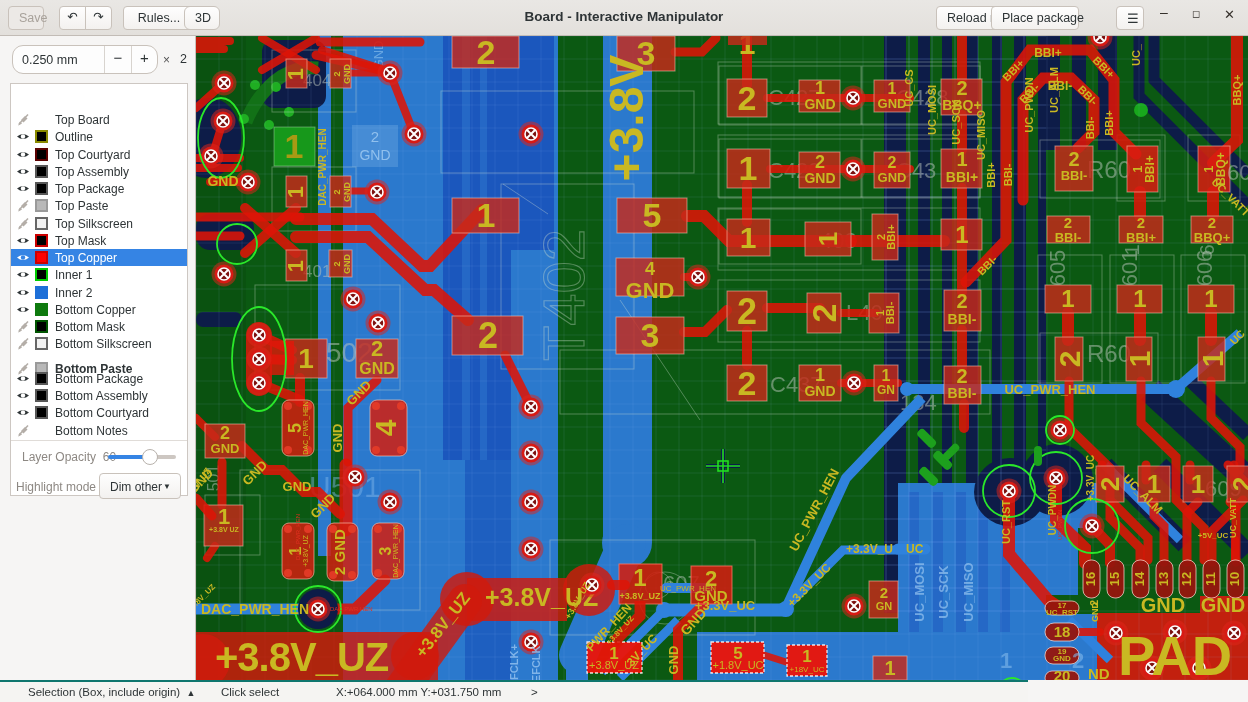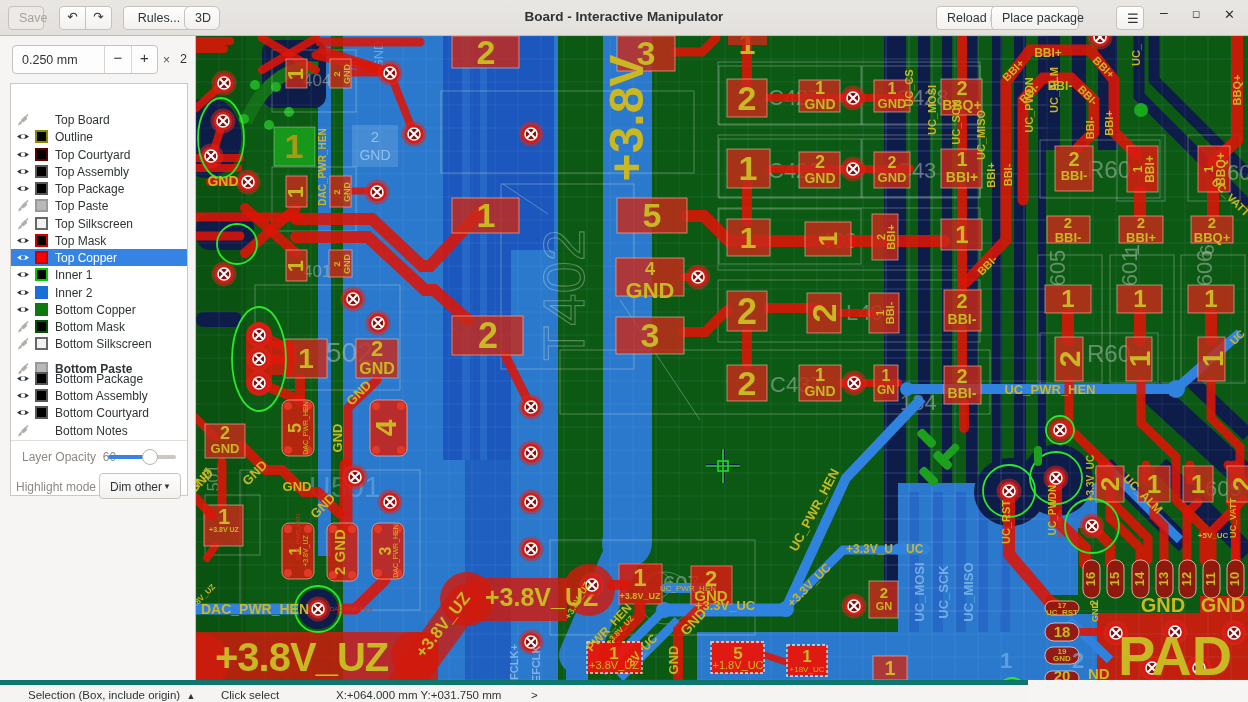--- a/index.html
+++ b/index.html
@@ -3,21 +3,21 @@
 <meta charset="utf-8">
 <style>
   html,body{margin:0;padding:0;}
   body{width:1248px;height:702px;overflow:hidden;font-family:"Liberation Sans",sans-serif;background:#f6f5f4;position:relative;}
   .toolbar{position:absolute;left:0;top:0;width:1248px;height:36px;background:linear-gradient(#e9e7e4,#e3e0dc);border-bottom:1px solid #c2bcb6;box-sizing:border-box;}
   .btn{position:absolute;top:6px;height:24px;white-space:nowrap;background:linear-gradient(#fefefe,#f3f1ef);border:1px solid #c9c2bb;border-radius:4px;font-size:12.5px;color:#2e3436;text-align:center;box-sizing:border-box;padding:4px 10px 0 10px;}
   .btn.disabled{color:#a8a29b;background:#ece9e6;}
   .title{position:absolute;top:9px;left:0;width:1248px;text-align:center;font-weight:bold;font-size:13.5px;color:#2e3436;}
   .winctl{position:absolute;top:8px;font-size:14px;color:#35302b;}
   .panel{position:absolute;left:0;top:36px;width:196px;height:644px;background:#f6f5f4;border-right:1px solid #c8c2bc;box-sizing:border-box;}
-  .spin{position:absolute;left:12px;top:9px;width:146px;height:29px;background:#fdfdfd;border:1px solid #c9c2bb;border-radius:4px;box-sizing:border-box;}
+  .spin{position:absolute;left:12px;top:9px;width:146px;height:29px;background:#fdfdfd;border:1px solid #c9c2bb;border-radius:11px;box-sizing:border-box;}
   .spin .val{position:absolute;left:9px;top:7px;font-size:12.5px;color:#2e3436;}
   .spin .minus{position:absolute;right:26px;top:0;width:27px;height:27px;border-left:1px solid #d8d4cf;text-align:center;font-size:15px;color:#2e3436;padding-top:3px;box-sizing:border-box;}
   .spin .plus{position:absolute;right:0;top:0;width:26px;height:27px;border-left:1px solid #d8d4cf;text-align:center;font-size:15px;color:#2e3436;padding-top:3px;box-sizing:border-box;}
   .xlab{position:absolute;left:163px;top:17px;font-size:12px;color:#555;}
   .n2lab{position:absolute;left:180px;top:16px;font-size:12.5px;color:#2e3436;}
   .lbox{position:absolute;left:10px;top:47px;width:178px;height:413px;background:#ffffff;border:1px solid #cdc7c2;box-sizing:border-box;}
   .tabs{position:absolute;left:0;top:0;width:100%;height:26px;background:#f2f1f0;border-bottom:1px solid #d5d0cb;box-sizing:border-box;}
   .tab1{position:absolute;left:16px;top:5px;font-size:12.5px;font-weight:bold;color:#2e3436;}
   .tab2{position:absolute;left:72px;top:5px;font-size:12.5px;color:#9a948e;}
   .tabline{position:absolute;left:10px;top:23px;width:52px;height:3px;background:#3584e4;}
@@ -25,21 +25,21 @@
   .lrow .nm{position:absolute;left:44px;top:2px;}
   .lrow.sel{background:#3584e4;}
   .lrow.sel .nm{color:#ffffff;}
   .sw{position:absolute;left:24px;top:2px;width:13px;height:13px;box-sizing:border-box;}
   .eye{position:absolute;left:5px;top:2px;width:14px;height:13px;}
   .opac{position:absolute;left:0px;top:356px;width:176px;height:30px;border-top:1px solid #e0dcd8;}
   .opac .t{position:absolute;left:11px;top:9px;font-size:12px;color:#8d8883;}
   .hmode{position:absolute;left:0px;top:385px;width:176px;height:33px;}
   .hmode .t{position:absolute;left:5px;top:11px;font-size:12px;color:#8d8883;text-align:right;}
   .combo{position:absolute;left:88px;top:4px;width:82px;height:26px;background:linear-gradient(#fefefe,#f3f1ef);border:1px solid #c9c2bb;border-radius:4px;box-sizing:border-box;font-size:12px;color:#2e3436;padding:6px 0 0 10px;}
-  .statusbar{position:absolute;left:0;top:680px;width:1028px;height:22px;background:#f5f4f2;border-top:5px solid #0f766e;box-sizing:border-box;font-size:11.5px;color:#2e3436;}
+  .statusbar{position:absolute;left:0;top:680px;width:1028px;height:22px;background:#f5f4f2;border-top:2px solid #0f766e;box-sizing:border-box;font-size:11.5px;color:#2e3436;}
   .statusbar span{position:absolute;top:4px;}
 </style>
 </head>
 <body>
 
 <svg id="cv" width="1052" height="644" viewBox="196 36 1052 644" style="position:absolute;left:196px;top:36px;">
 <rect x="196" y="36" width="1052" height="644" fill="#0b5912"></rect>
 <rect x="196" y="36" width="50" height="644" fill="#0a5210"></rect>
 <rect x="318" y="36" width="13" height="520" fill="#2b79cd"></rect>
 <rect x="343" y="36" width="215" height="644" fill="#2b79cd"></rect>

